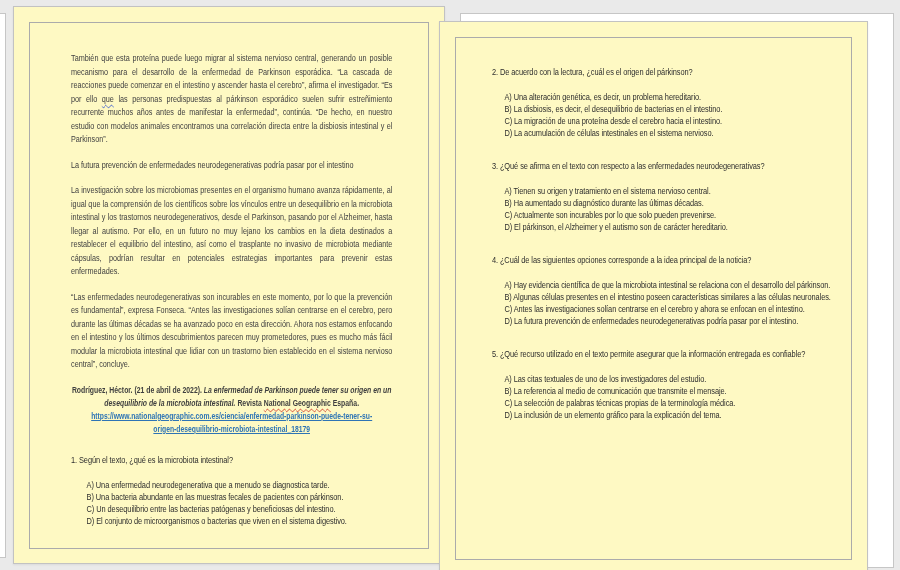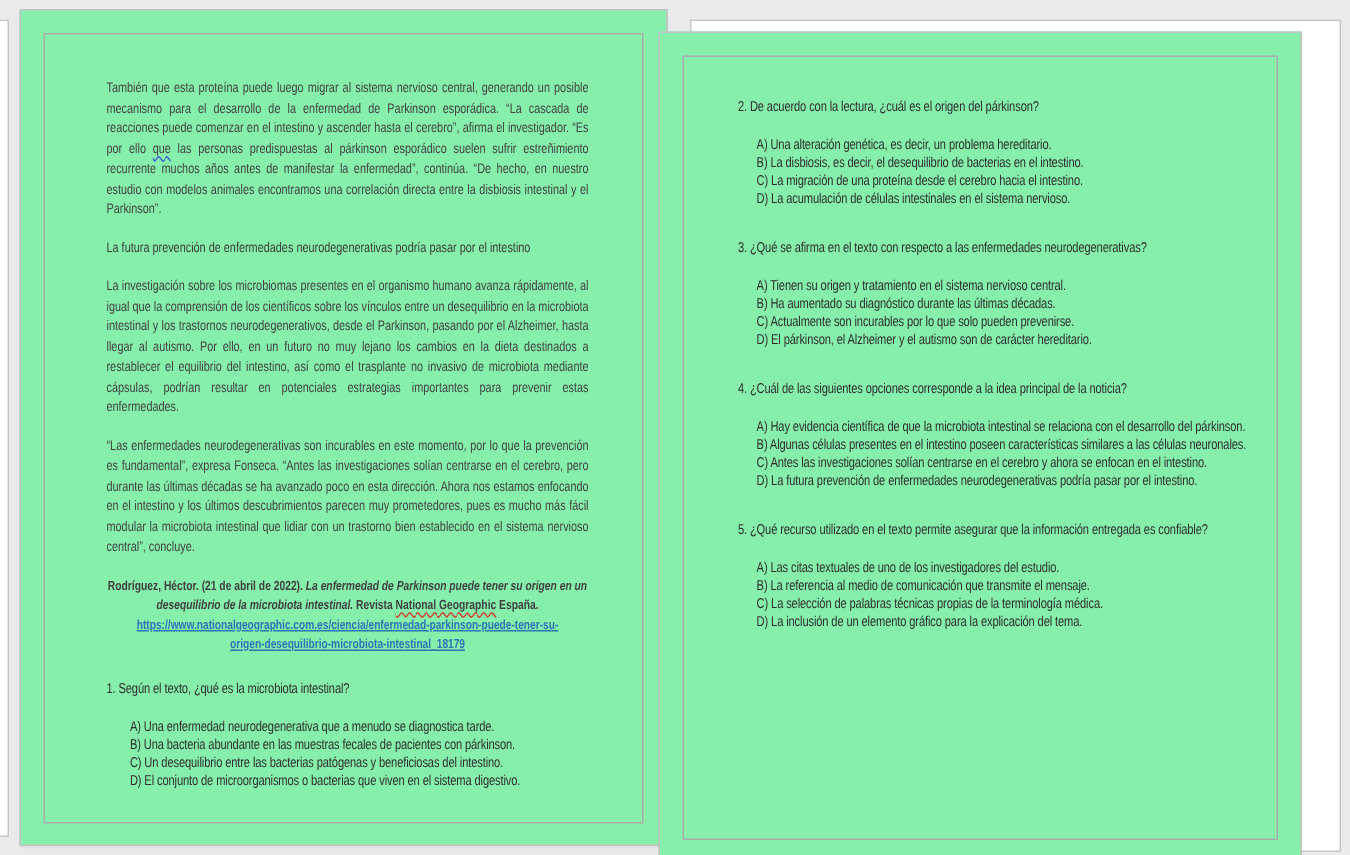--- a/index.html
+++ b/index.html
@@ -4,21 +4,21 @@
 <style>
   html,body{margin:0;padding:0;}
   body{width:900px;height:570px;overflow:hidden;background:#eaeaea;
        font-family:"Liberation Sans", sans-serif;}
   .canvas{position:relative;width:900px;height:570px;}
 
   .peek{position:absolute;background:#ffffff;border:1px solid #c6c6c6;}
   #peek-left{left:-20px;top:13px;width:24px;height:543px;}
   #peek-right{left:460px;top:13px;width:432px;height:553px;}
 
-  .page{position:absolute;background:#86efac;border:1px solid #c2c2c2;
+  .page{position:absolute;background:#fef9c3;border:1px solid #c2c2c2;
         box-shadow:0 1px 2px rgba(0,0,0,0.07);}
   #page-1{left:13px;top:6px;width:430px;height:556px;}
   #page-2{left:439px;top:6px;width:427px;height:552px;margin-top:15px;}
   .page-frame{position:absolute;left:15px;top:15px;right:15px;bottom:14px;
               border:1px solid #ababab;pointer-events:none;}
 
   .content{position:absolute;transform-origin:0 0;transform:scaleX(0.78);}
   #content-1{left:57px;top:45px;width:412px;}
   #content-2{left:41px;top:44px;width:452px;}
 

